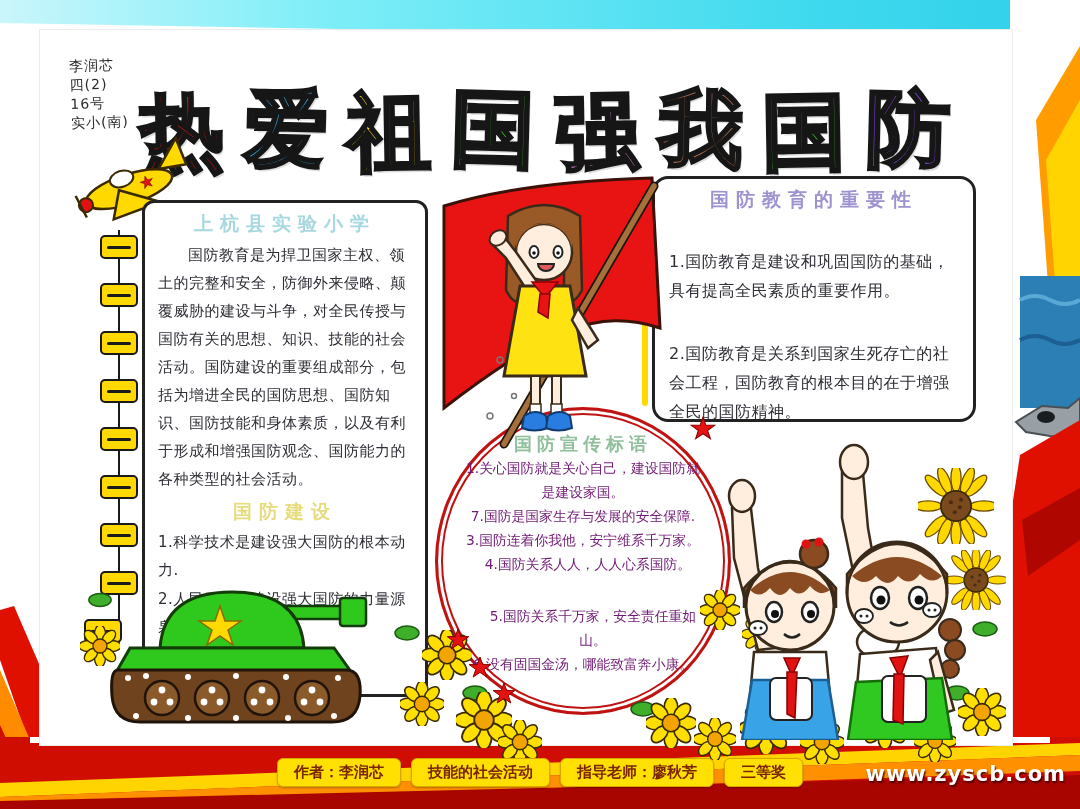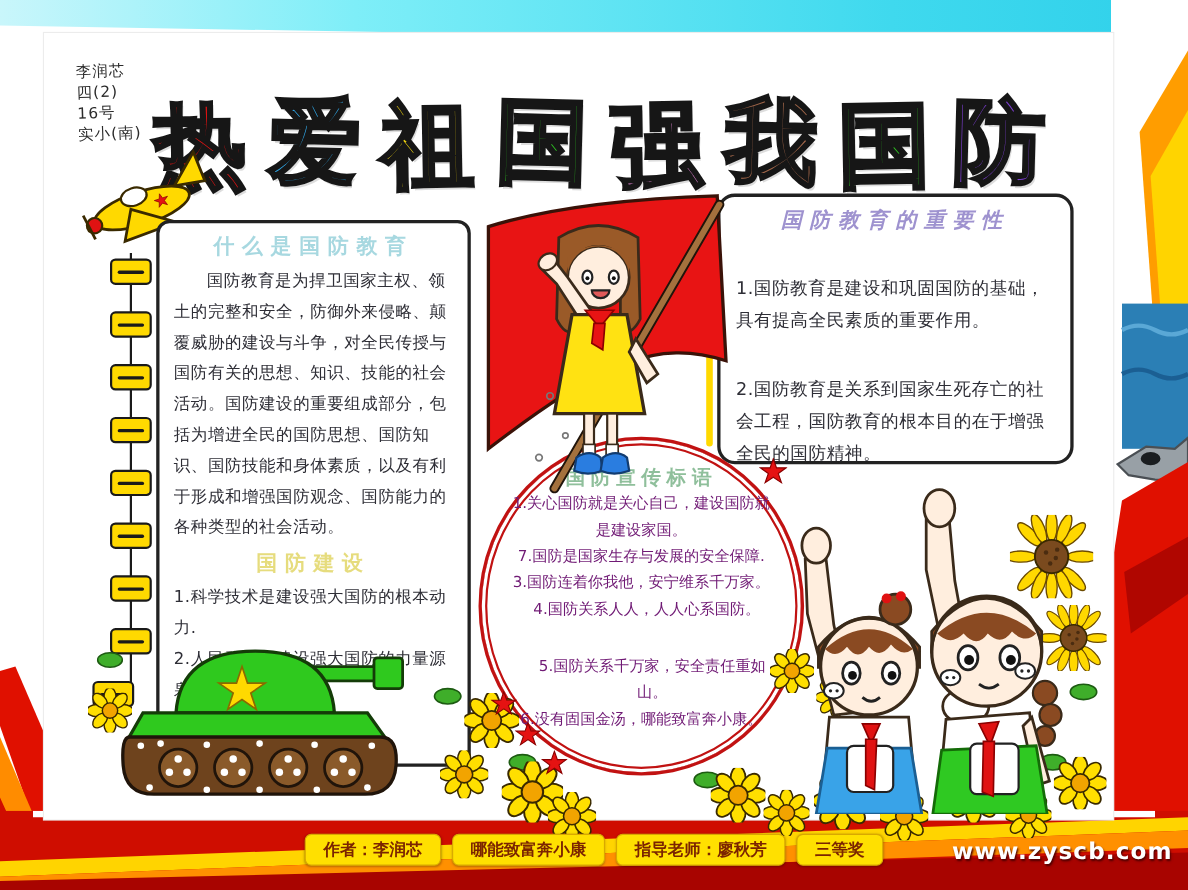--- a/index.html
+++ b/index.html
@@ -37,30 +37,30 @@
   .chain-link::after{content:"";position:absolute;left:5px;right:5px;top:9px;height:3px;
     background:#1a1a1a;border-radius:2px;}
 
   
   .panel{background:#fff;border:3px solid #222;}
   .left-panel{left:102px;top:170px;width:286px;height:497px;border-radius:12px;}
   .right-panel{left:612px;top:146px;width:324px;height:246px;border-radius:16px;}
   .panel-heading{font-weight:700;text-align:center;letter-spacing:7px;}
   .h-cyan{color:#a7d8e0;font-size:19px;margin-top:8px;}
   .h-yellow{color:#e6dc7d;font-size:19px;margin:6px 0 2px 0;}
-  .h-purple{color:#9e92cf;font-size:19px;margin-top:8px;font-style:italic;}
+  .h-purple{color:#9e92cf;font-size:19px;margin-top:8px;}
   .h-green{color:#8fbf9b;font-size:18px;margin-top:22px;letter-spacing:5px;}
   .hand{color:#2e2e36;font-size:15px;line-height:28px;letter-spacing:.5px;}
   .left-panel .para{padding:4px 13px 0 13px;text-indent:2em;}
   .left-panel .itemline{padding:1px 10px 0 13px;}
   .right-panel .itemline{padding:2px 12px 0 14px;font-size:16px;line-height:29px;margin-top:32px;}
   .yellow-accent{left:602px;top:162px;width:6px;height:214px;background:#ffd900;border-radius:4px;}
 
   
-  .circle-panel{left:395px;top:367px;width:296px;height:308px;border-radius:50%;
+  .circle-panel{left:395px;top:377px;width:296px;height:308px;border-radius:50%;
     border:3px solid #c11212;background:#fff;
     box-shadow:inset 0 0 0 3px #ffffff, inset 0 0 0 5px #c11212;}
   .circle-panel .itemline{font-size:13.8px;line-height:24px;padding:0 24px;color:#701a75;text-align:center;}
   .circle-panel .itemline:first-of-type{text-indent:1.6em;margin-top:2px;}
   .circle-panel .itemline:nth-of-type(5){padding-left:34px;}
   .circle-panel .itemline:nth-of-type(6){padding-left:44px;margin-top:28px;}
 
   .rim-star{width:26px;height:26px;}
 
   
@@ -193,21 +193,21 @@
       <div class="abs chain-link" style="top:301px"></div>
       <div class="abs chain-link" style="top:349px"></div>
       <div class="abs chain-link" style="top:397px"></div>
       <div class="abs chain-link" style="top:445px"></div>
       <div class="abs chain-link" style="top:493px"></div>
       <div class="abs chain-link" style="top:541px"></div>
       <div class="abs chain-link" style="top:589px;left:44px"></div>
     </div>
 
     <div class="abs panel left-panel">
-      <div class="panel-heading h-cyan">什么是国防教育</div>
+      <div class="panel-heading h-cyan">上杭县实验小学</div>
       <div class="hand para">国防教育是为捍卫国家主权、领土的完整和安全，防御外来侵略、颠覆威胁的建设与斗争，对全民传授与国防有关的思想、知识、技能的社会活动。国防建设的重要组成部分，包括为增进全民的国防思想、国防知识、国防技能和身体素质，以及有利于形成和增强国防观念、国防能力的各种类型的社会活动。</div>
       <div class="panel-heading h-yellow">国防建设</div>
       <div class="hand itemline">1.科学技术是建设强大国防的根本动力.</div>
       <div class="hand itemline">2.人民群众是建设强大国防的力量源泉。</div>
     </div>
 
     <div class="abs yellow-accent"></div>
     <div class="abs panel right-panel">
       <div class="panel-heading h-purple">国防教育的重要性</div>
       <div class="hand itemline">1.国防教育是建设和巩固国防的基础，具有提高全民素质的重要作用。</div>
@@ -430,20 +430,20 @@
     </svg>
   <svg class="abs rim-star" style="left:468px;top:656px;width:24px;height:24px">
       <use href="#rstar"></use>
     </svg>
   <svg class="abs rim-star" style="left:492px;top:682px;width:24px;height:24px">
       <use href="#rstar"></use>
     </svg>
 
   <div class="abs badges">
     <span class="badge">作者：李润芯</span>
-    <span class="badge">哪能致富奔小康</span>
+    <span class="badge">技能的社会活动</span>
     <span class="badge">指导老师：廖秋芳</span>
     <span class="badge">三等奖</span>
   </div>
 
   <div class="abs watermark">www.zyscb.com</div>
 
 </div>
 
 </body></html>

